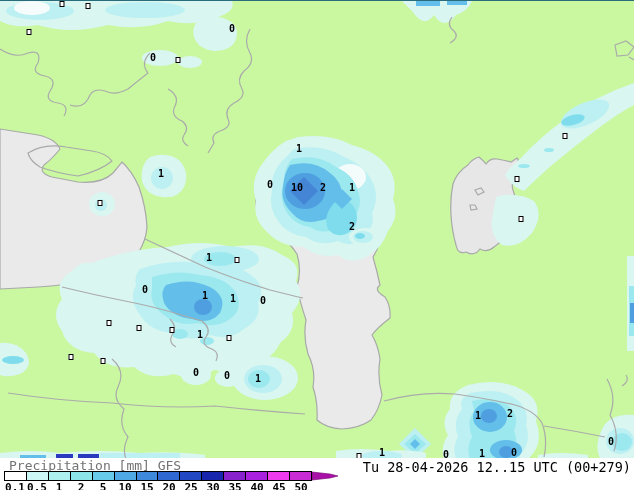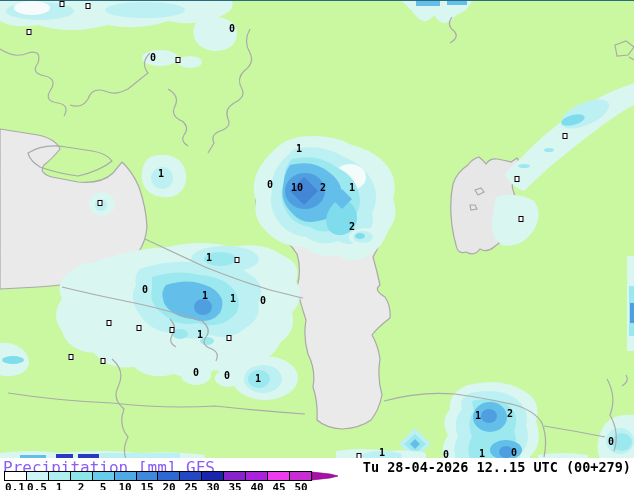--- a/index.html
+++ b/index.html
@@ -7,29 +7,29 @@
        font-family:"DejaVu Sans Mono","Liberation Mono",monospace;}
   .map{position:absolute;left:0;top:0;width:634px;height:458px;overflow:hidden;
        border-top:1px solid #2a6c7c;}
   .map svg{position:absolute;left:0;top:0;}
   .labels{position:absolute;left:0;top:0;width:634px;height:458px;}
   .vlabel{position:absolute;transform:translate(-50%,-50%);color:#000;
           font:bold 10px "DejaVu Sans Mono",monospace;line-height:10px;}
   .marker{position:absolute;transform:translate(-50%,-50%);width:3px;height:4px;
           border:1.5px solid #000;background:#fff;}
   .legend{position:absolute;left:0;top:458px;width:634px;height:32px;background:#fff;}
-  .legend-title{position:absolute;left:3px;top:0px;font-size:16px;color:#8b5cf6;white-space:pre;}
+  .legend-title{position:absolute;left:9px;top:0px;font-size:13px;color:#737373;white-space:pre;}
   .legend-bar{position:absolute;left:4px;top:13px;width:308px;height:10px;display:flex;
               border:1px solid #000;box-sizing:border-box;}
   .seg{flex:1 1 0;border-right:1px solid #000;}
   .seg:last-child{border-right:none;}
   .legend-arrow{position:absolute;left:312px;top:11px;}
   .legend-ticks{position:absolute;left:4px;top:23px;width:308px;display:flex;}
   .tick{flex:1 1 0;text-align:center;font:bold 11px "DejaVu Sans Mono",monospace;color:#000;}
-  .footer-date{position:absolute;right:3px;top:1px;font-size:13.5px;color:#000;white-space:pre;font-weight:bold;}
+  .footer-date{position:absolute;right:3px;top:1px;font-size:13.5px;color:#000;white-space:pre;}
   .footer-copy{position:absolute;right:3px;top:16px;font-size:13px;color:#2929CC;
                text-decoration:none;white-space:pre;}
 </style>
 </head>
 <body>
 
 <div id="app">
 
   <div class="map">
     <svg width="634" height="458" viewBox="0 0 634 458">

